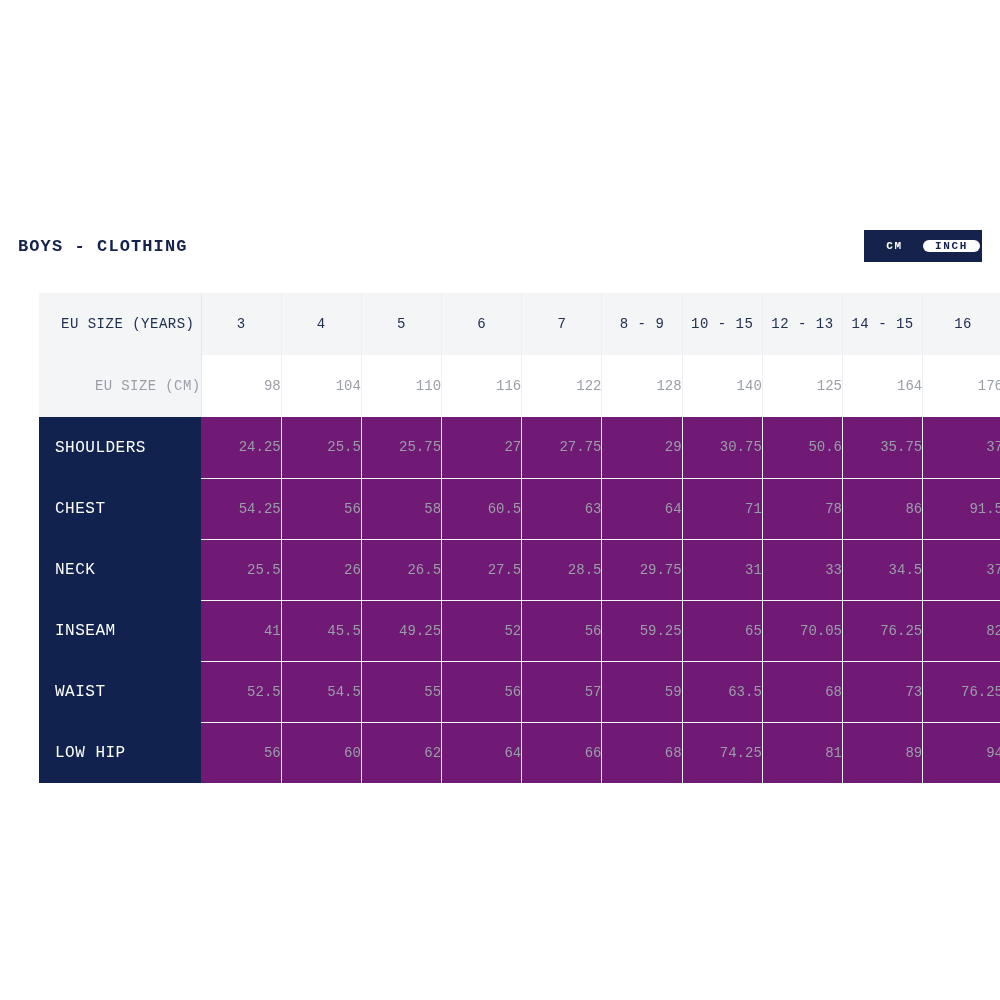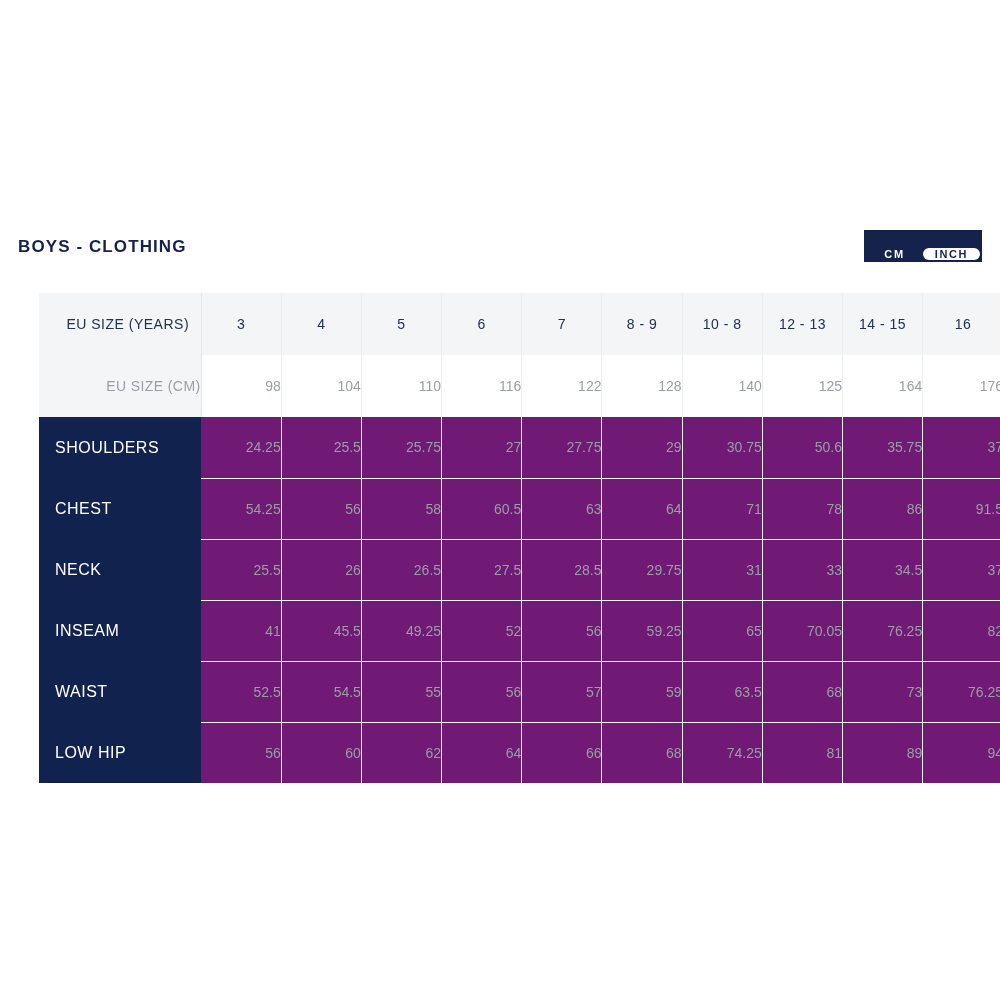--- a/index.html
+++ b/index.html
@@ -13,20 +13,21 @@
     font-family: "Liberation Sans", sans-serif;
     overflow: hidden;
   }
 
   
   #size-chart-page {
     position: relative;
     width: 1000px;
     height: 861px;
     box-sizing: border-box;
+    font-family: Liberation Mono, monospace;
   }
 
   
   .chart-header {
     position: absolute;
     left: 18px;
     top: 228px;
     width: 964px;
     height: 36px;
     display: flex;
@@ -38,21 +39,21 @@
     font-size: 17px;
     font-weight: bold;
     color: #15224c;
     letter-spacing: 1.1px;
     white-space: nowrap;
     line-height: 1;
   }
 
   .unit-toggle {
     display: flex;
-    align-items: flex-end;
+    align-items: center;
     height: 32px;
     border: 2px solid #15224c;
     background: #15224c;
     box-sizing: border-box;
   }
   .unit-btn {
     display: flex;
     align-items: center;
     justify-content: center;
     min-width: 57px;
@@ -195,21 +196,21 @@
 
       <thead>
         <tr class="row-years">
           <th class="corner-label">EU SIZE (YEARS)</th>
           <th>3</th>
           <th>4</th>
           <th>5</th>
           <th>6</th>
           <th>7</th>
           <th>8 - 9</th>
-          <th>10 - 8</th>
+          <th>10 - 15</th>
           <th>12 - 13</th>
           <th>14 - 15</th>
           <th class="last-col">16</th>
         </tr>
         <tr class="row-cm">
           <th class="corner-label">EU SIZE (CM)</th>
           <th>98</th>
           <th>104</th>
           <th>110</th>
           <th>116</th>

